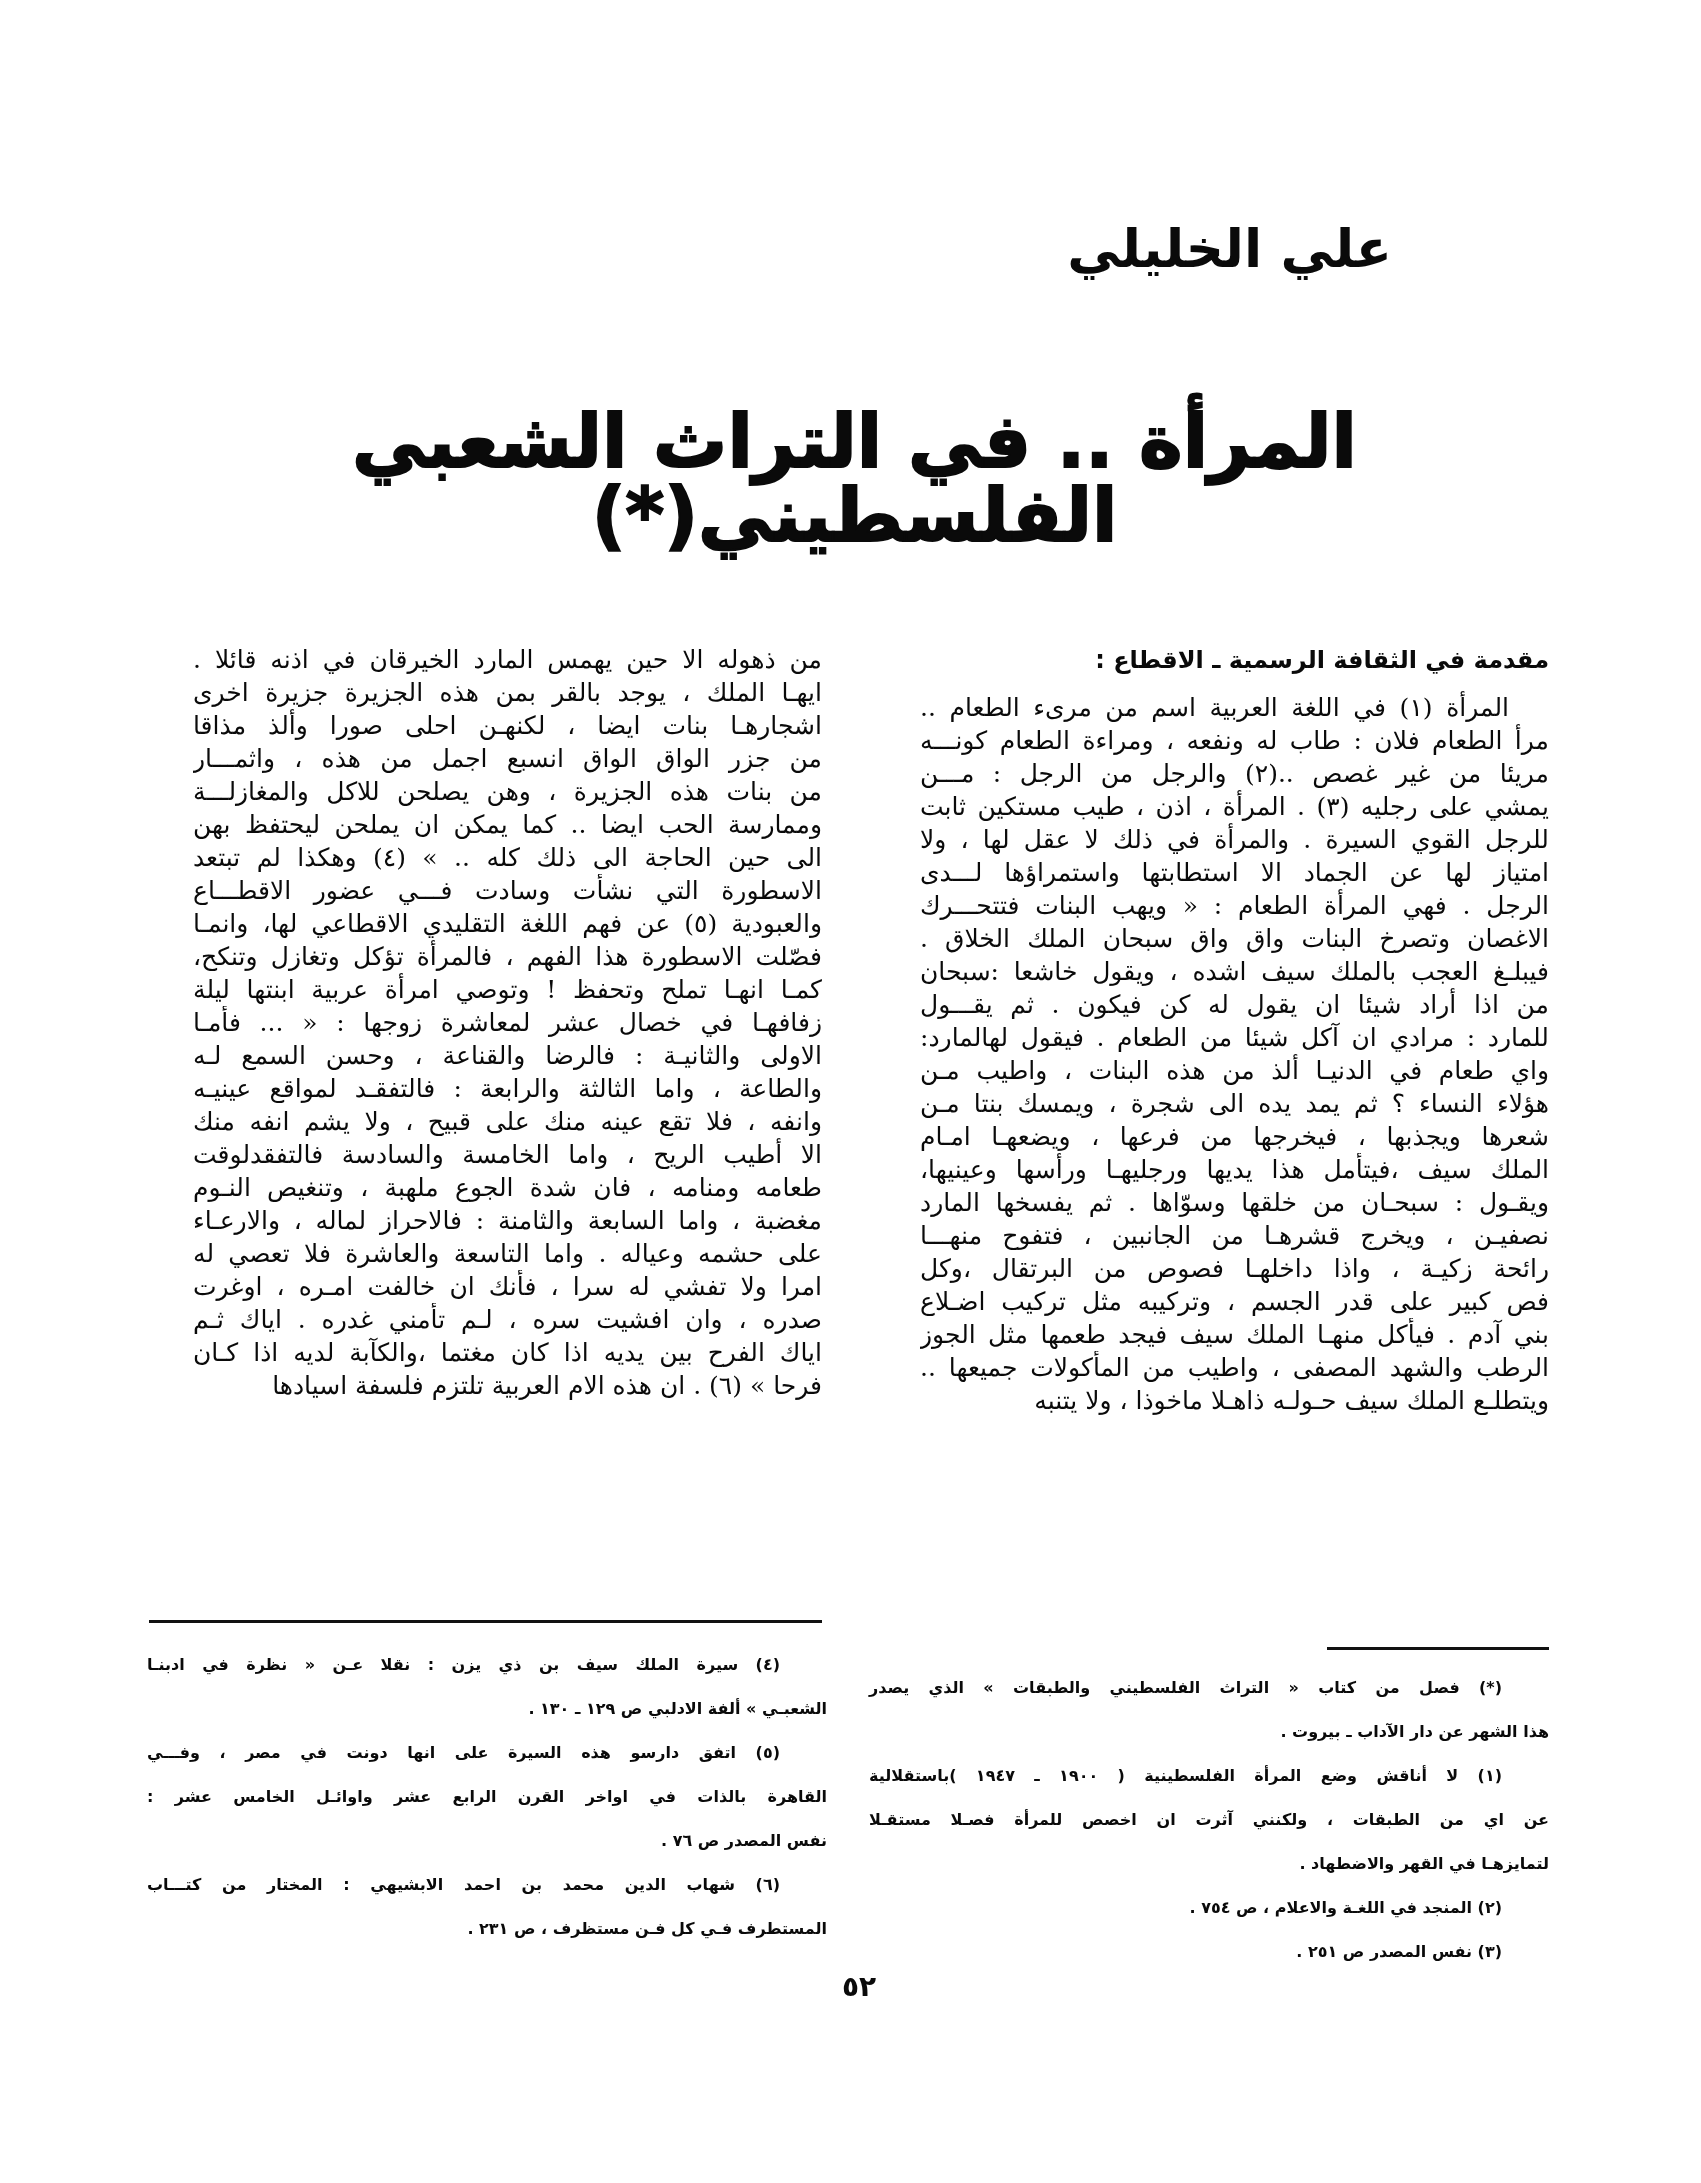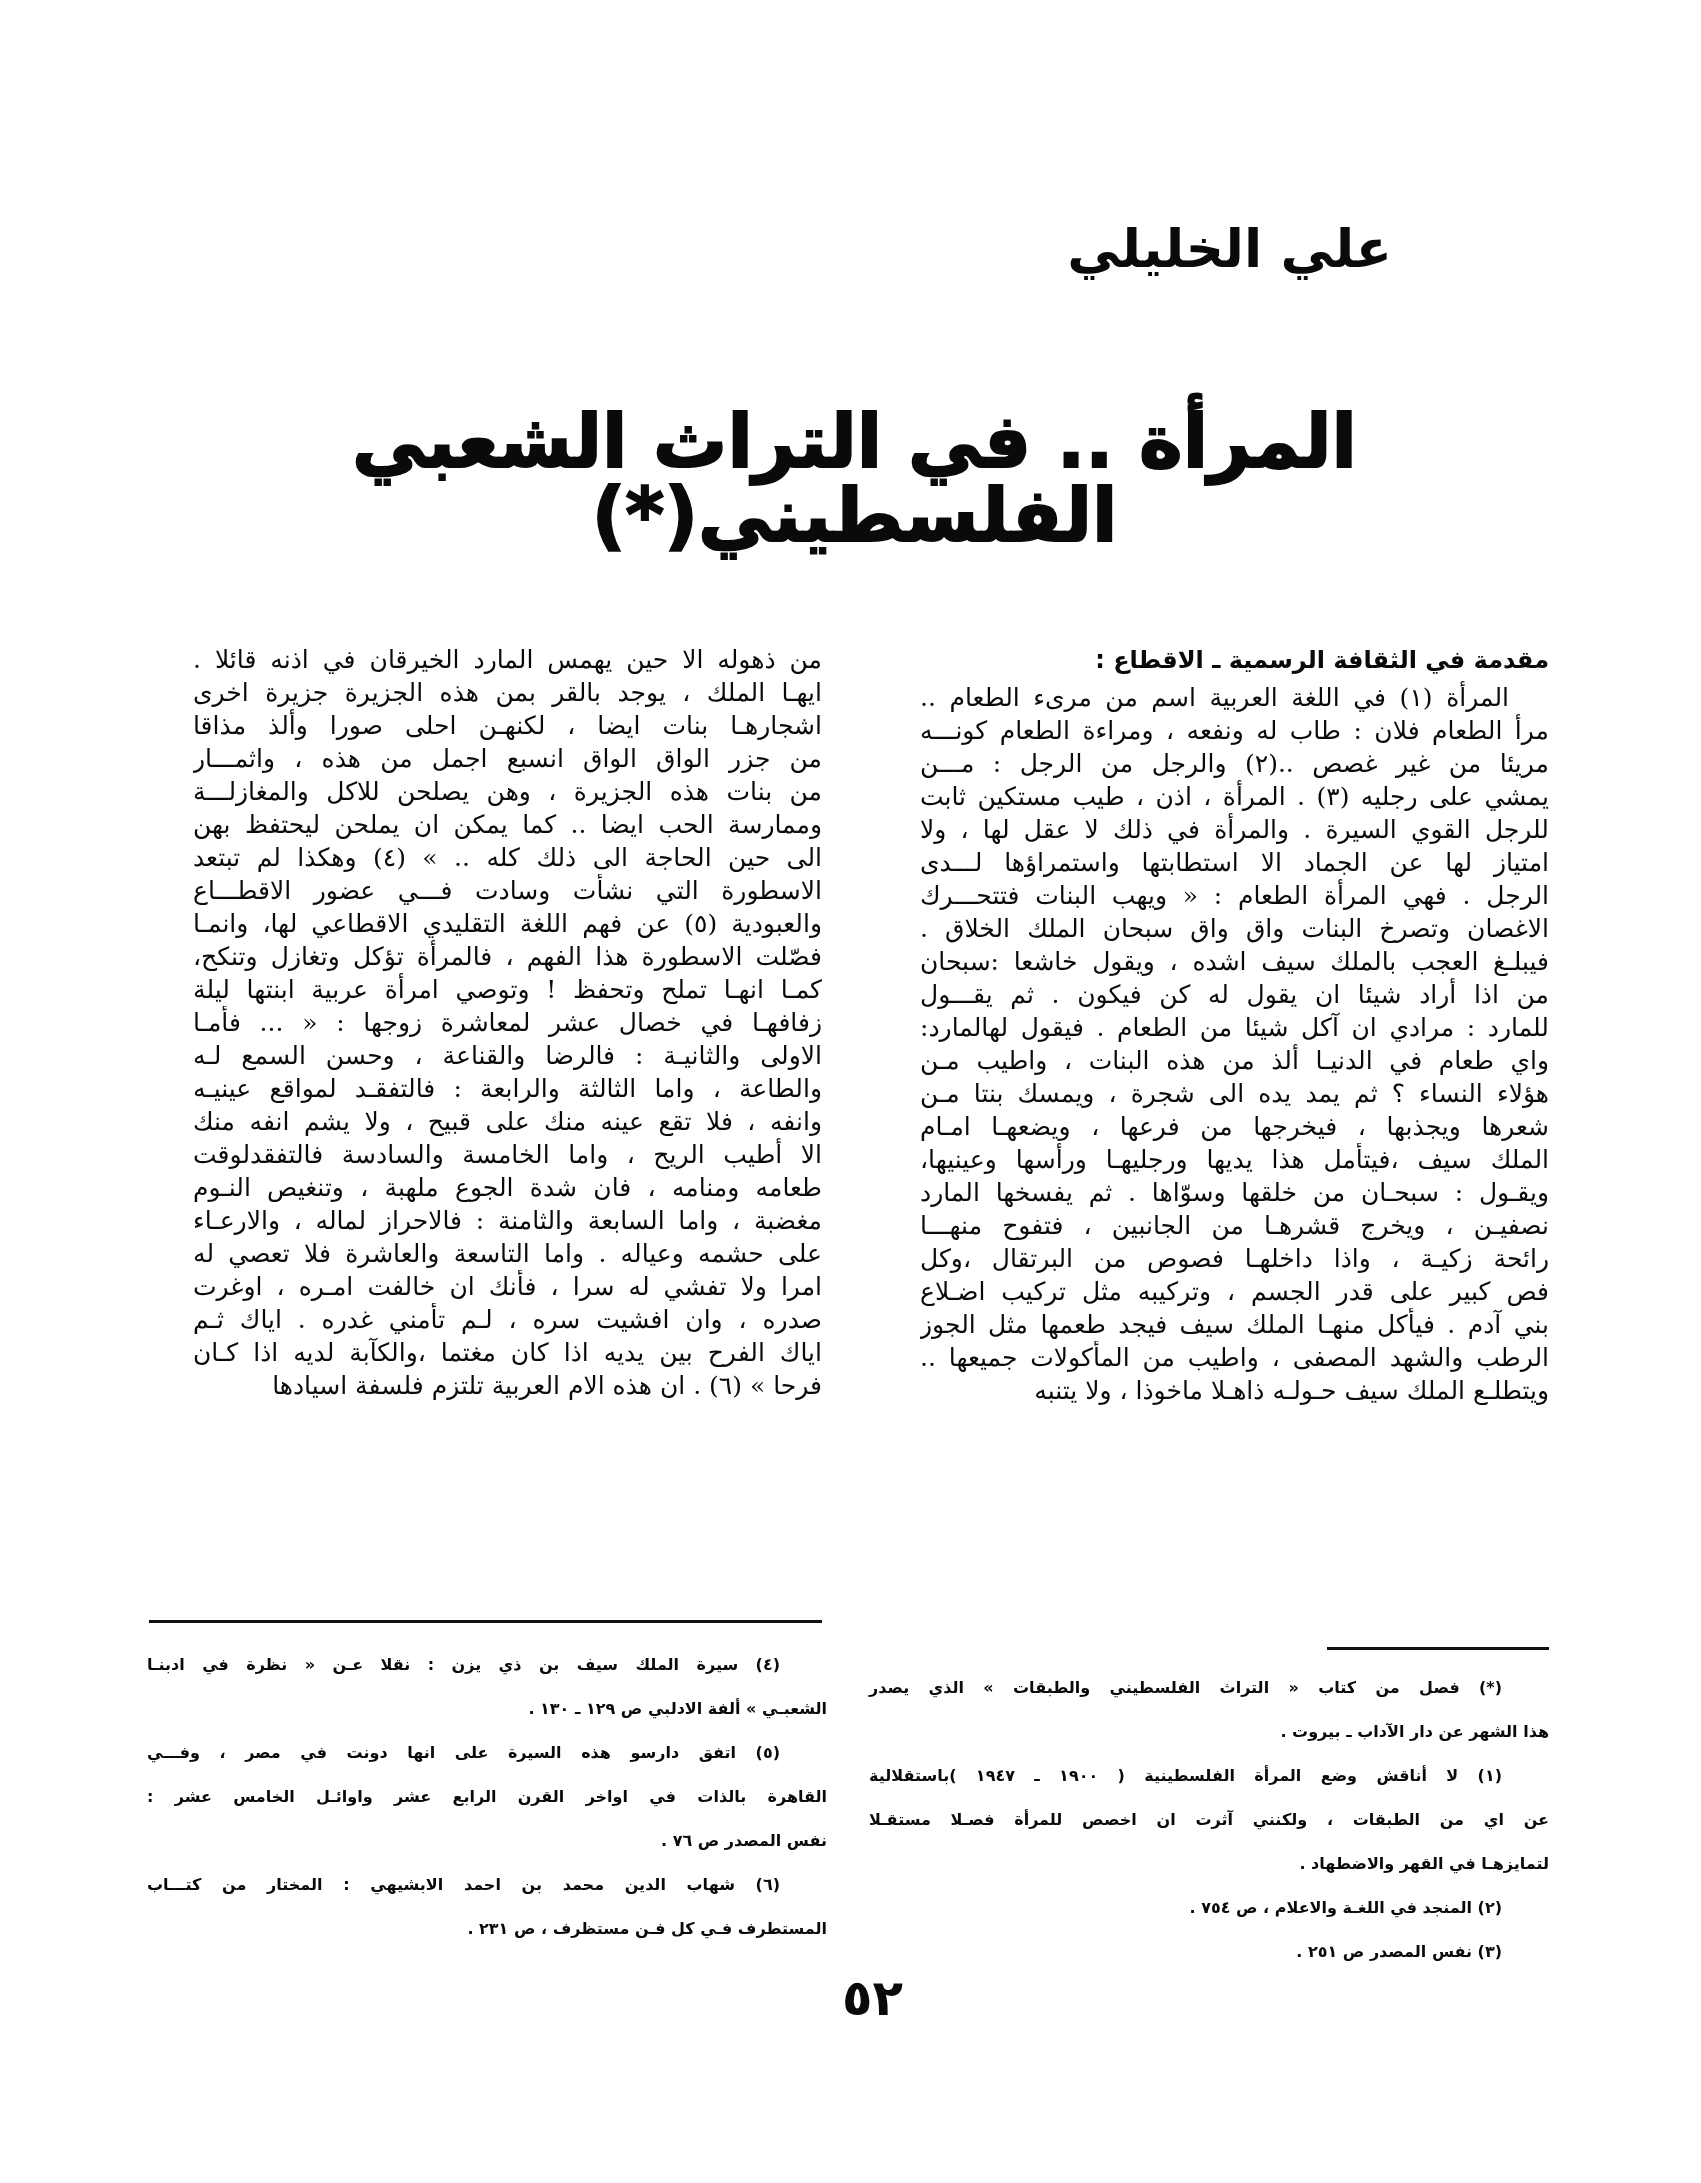--- a/index.html
+++ b/index.html
@@ -24,21 +24,21 @@
     position: absolute; top: 643px; width: 673px;
     font-family: "DejaVu Serif", serif; font-size: 25px;
     line-height: 33px; text-align: justify; text-align-last: justify;
   }
   .col-right { right: 153px; }
   .col-left  { left: 149px; }
   .col .line { display: block; white-space: nowrap; overflow: hidden; height: 33px; margin-left: 44px; }
   .col .line.last { text-align-last: right; }
   .section-heading {
     display: block; font-family: "DejaVu Sans", sans-serif; font-weight: bold;
-    font-size: 24px; height: 35px; line-height: 35px; margin-bottom: 3px;
+    font-size: 24px; height: 35px; line-height: 35px; margin-bottom: 13px;
     text-align-last: right; white-space: nowrap;
   }
   .indent { padding-right: 40px; }
   .rule {
     position: absolute; height: 2.7px; background: #111;
   }
   .rule-right { top: 1647px; right: 153px; width: 222px; }
   .rule-left  { top: 1620px; left: 149px; width: 673px; }
   .notes {
     position: absolute; width: 680px;
@@ -46,21 +46,21 @@
     font-size: 16px; line-height: 44px;
   }
   .notes-right { top: 1666px; right: 153px; }
   .notes-left  { top: 1643px; left: 147px; }
   .note-line { display: block; white-space: nowrap; text-align: justify; text-align-last: justify; height: 44px; }
   .note-line.first { padding-right: 47px; }
   .note-line.last { text-align-last: right; }
   .page-number {
     position: absolute; top: 1973px; left: 842px;
     font-family: "DejaVu Sans", sans-serif; font-weight: 900;
-    font-size: 50px; line-height: 1;
+    font-size: 28px; line-height: 1;
   }
 </style>
 </head>
 <body>
 
 <div class="author">علي الخليلي</div>
 <div class="title">المرأة .. في التراث الشعبي الفلسطيني(*)</div>
 
 <div class="col col-right">
   <span class="section-heading">مقدمة في الثقافة الرسمية ـ الاقطاع :</span>

